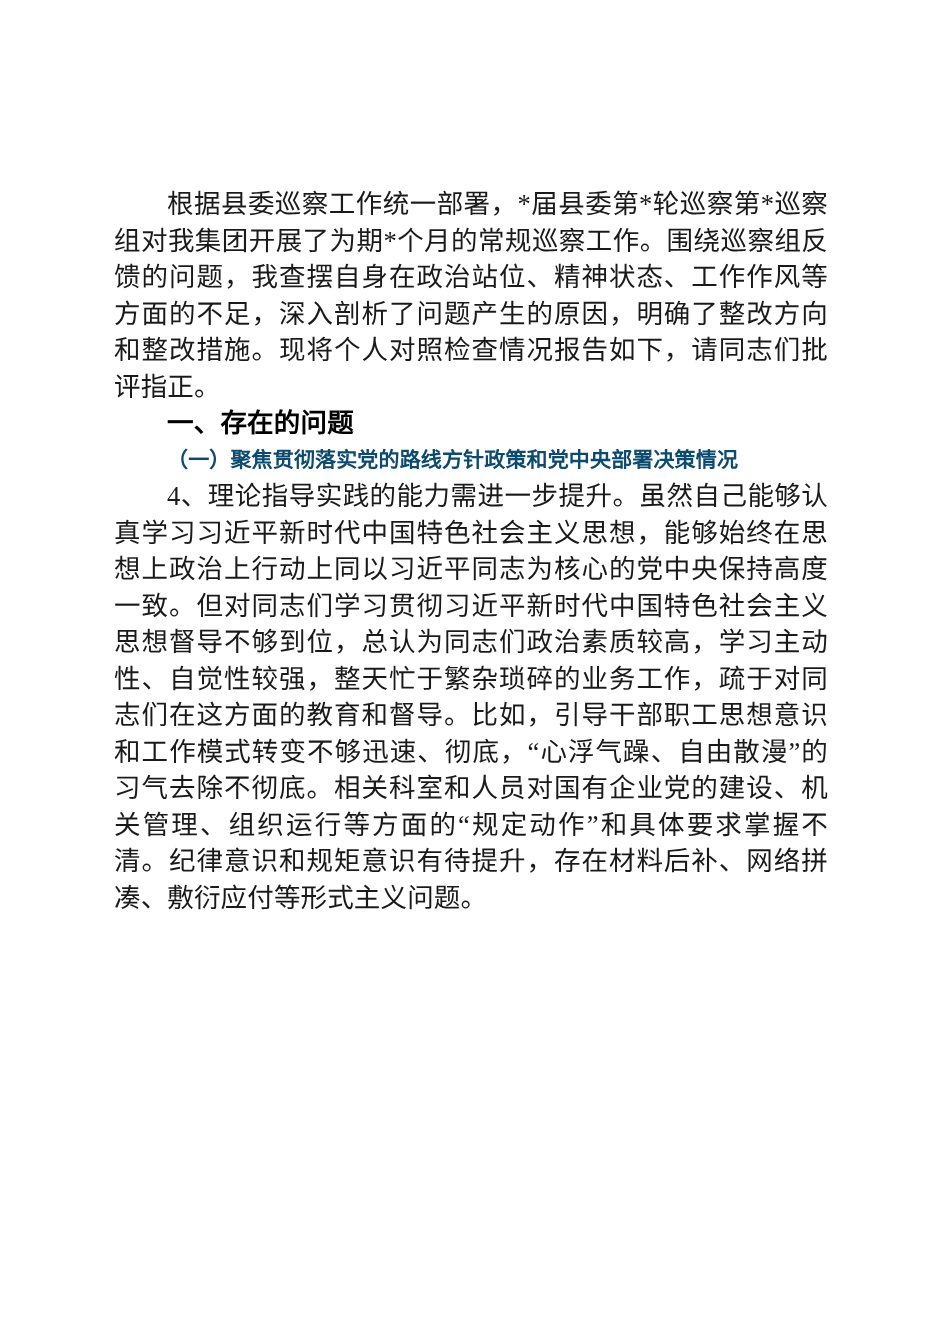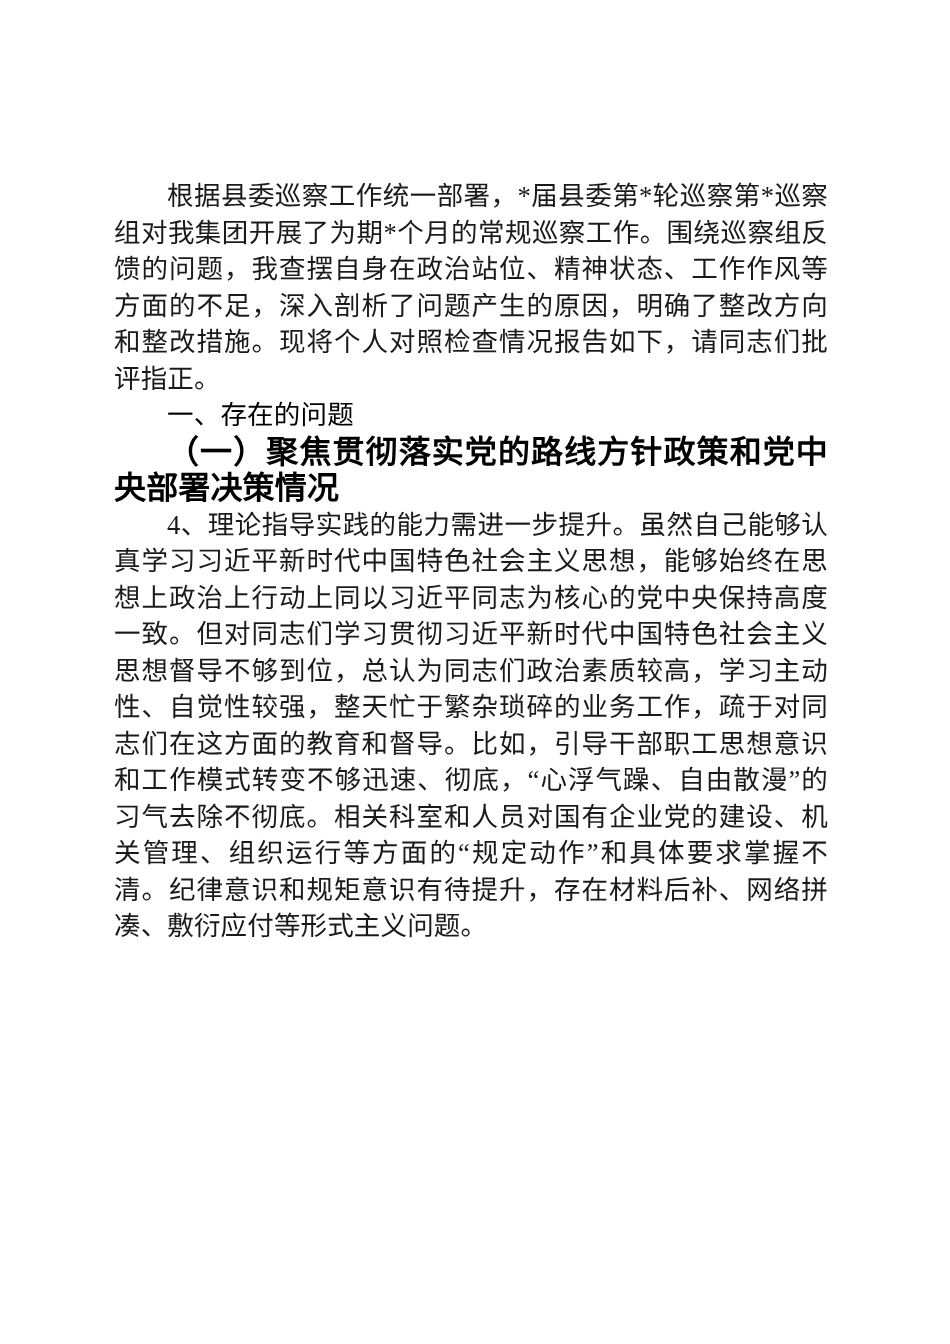--- a/index.html
+++ b/index.html
@@ -8,20 +8,21 @@
     padding: 0;
     background: #ffffff;
   }
   .page {
     position: relative;
     width: 950px;
     height: 1208px;
     background: #ffffff;
     overflow: hidden;
     box-sizing: border-box;
+    margin-top: 8px;
   }
   .content {
     position: absolute;
     left: 114px;
     top: 0;
     width: 714px;
   }
 
   
   .doc-title {
@@ -48,36 +49,36 @@
     text-indent: 53px;
     letter-spacing: 0.15px;
   }
   .para.first {
     margin-top: 53px;
   }
 
   
   .h1-sec {
     font-family: "Liberation Sans", "DejaVu Sans", sans-serif;
-    font-weight: 400;
+    font-weight: 700;
     font-size: 26.5px;
     line-height: 36.5px;
     color: #000000;
     margin: 0;
     text-indent: 53px;
     letter-spacing: 0.2px;
   }
 
   
   .h2-sec {
     font-family: "Liberation Serif", "DejaVu Serif", serif;
     font-weight: 700;
-    font-size: 32px;
+    font-size: 21px;
     line-height: 36.5px;
-    color: #000000;
+    color: #0c4a6e;
     margin: 0;
     text-indent: 53px;
     text-align: justify;
     text-justify: inter-ideograph;
     letter-spacing: 0.15px;
   }
 </style>
 </head>
 <body>
 

